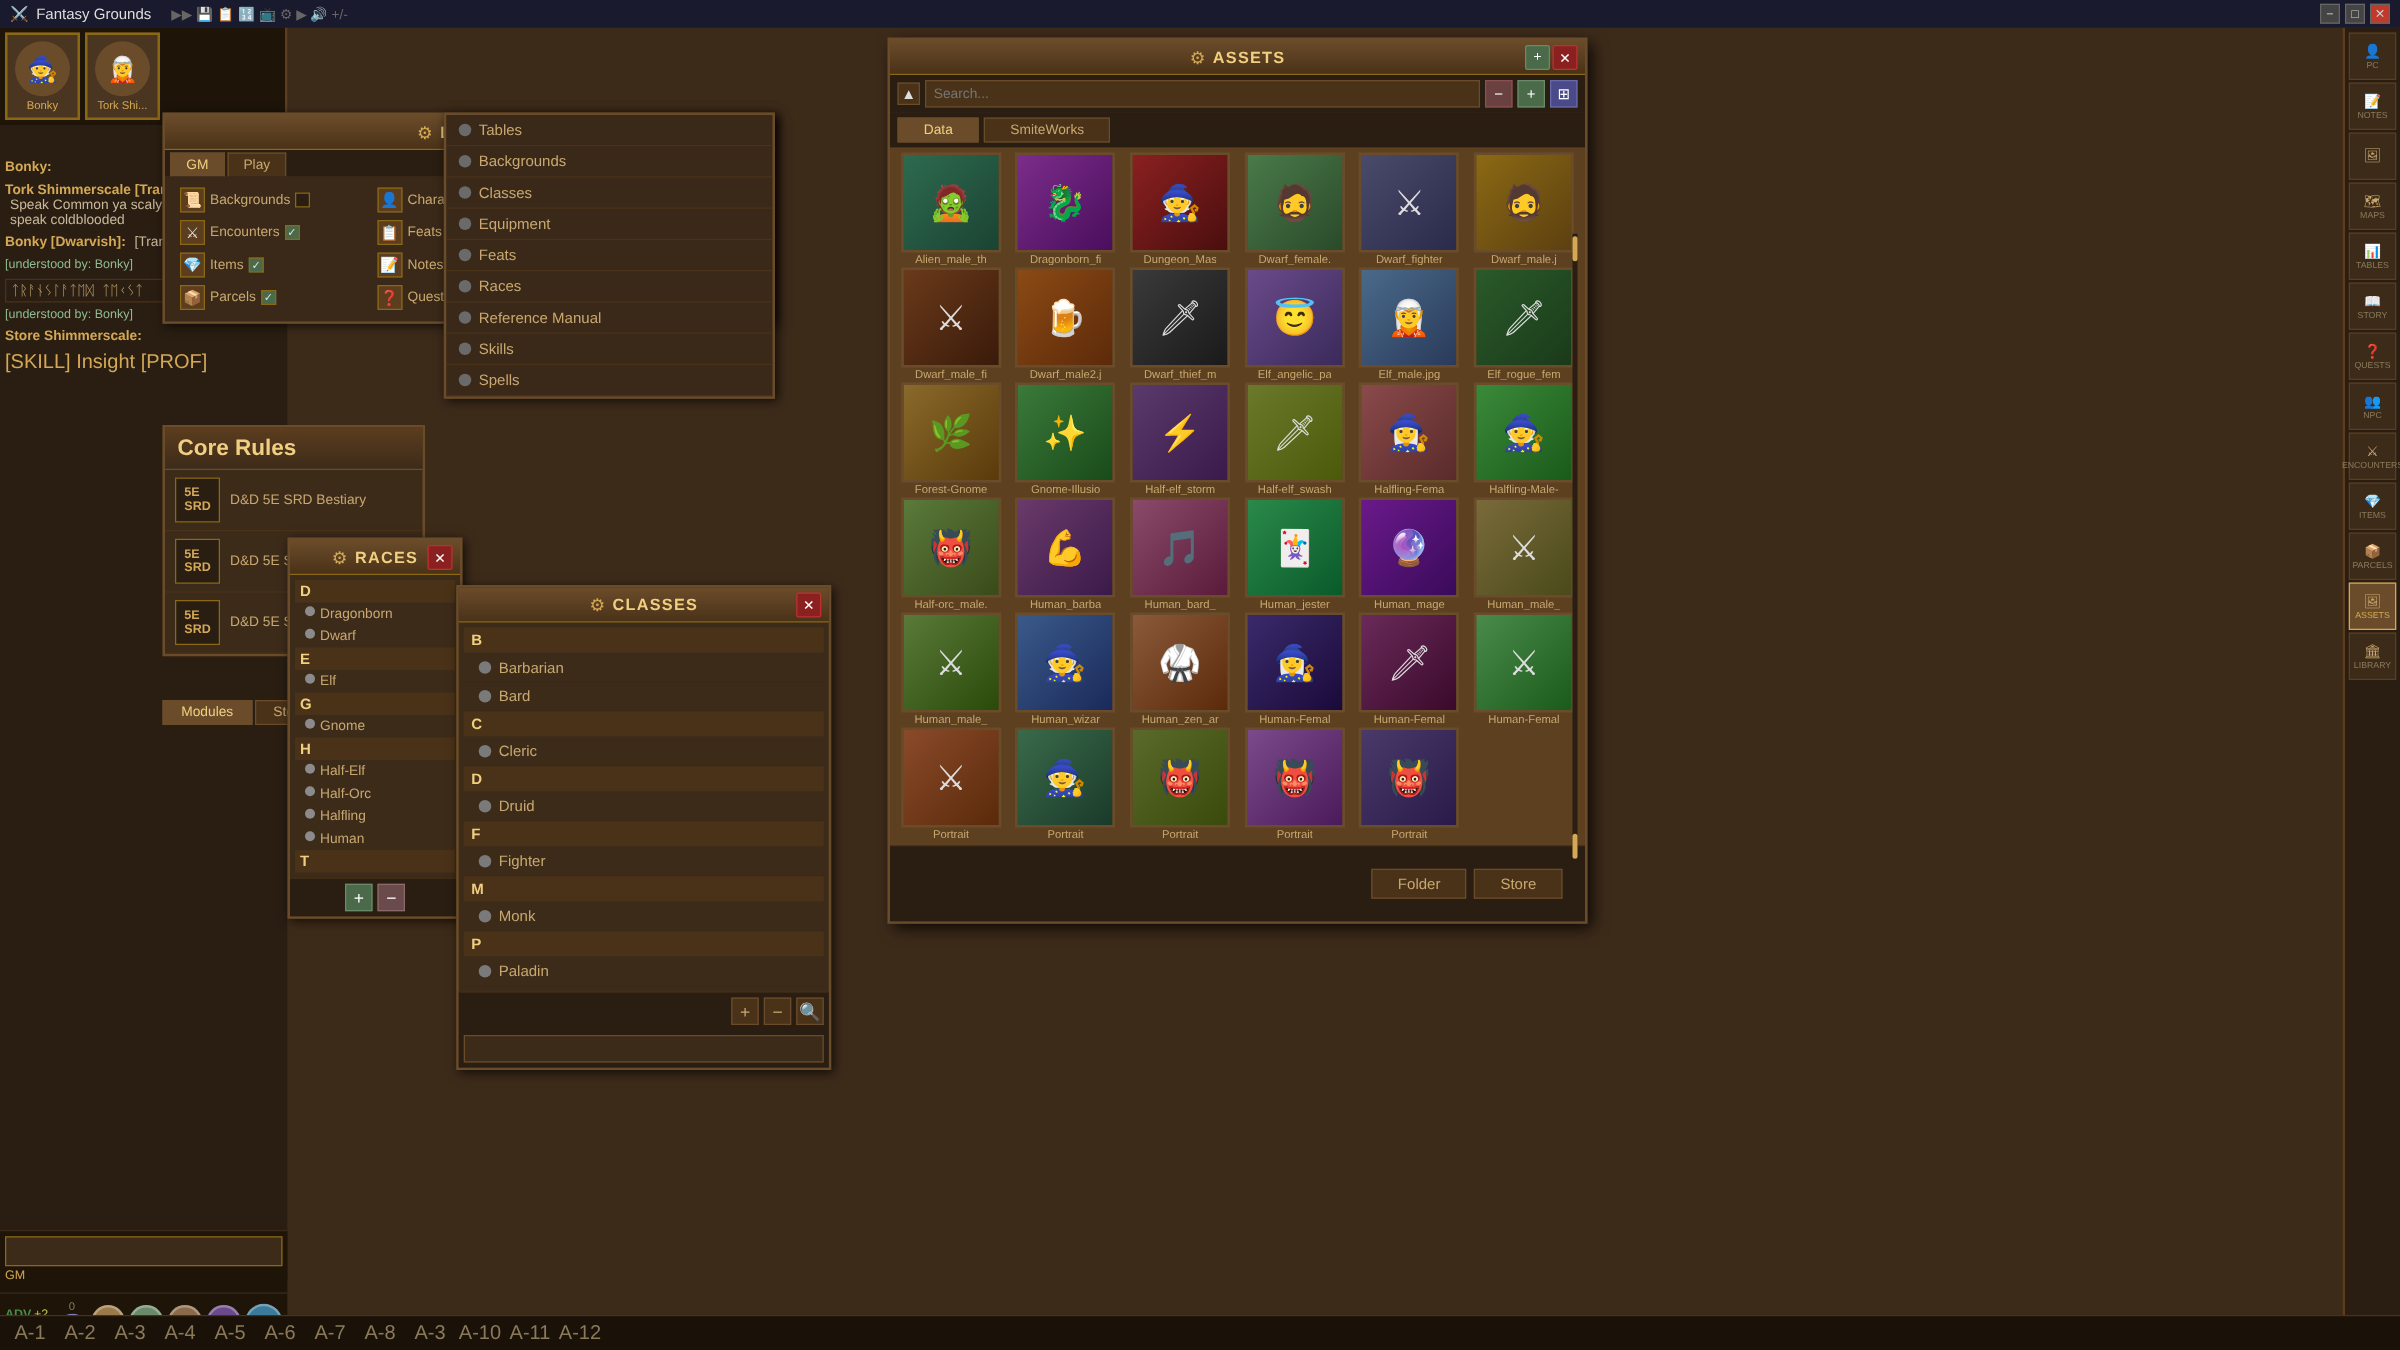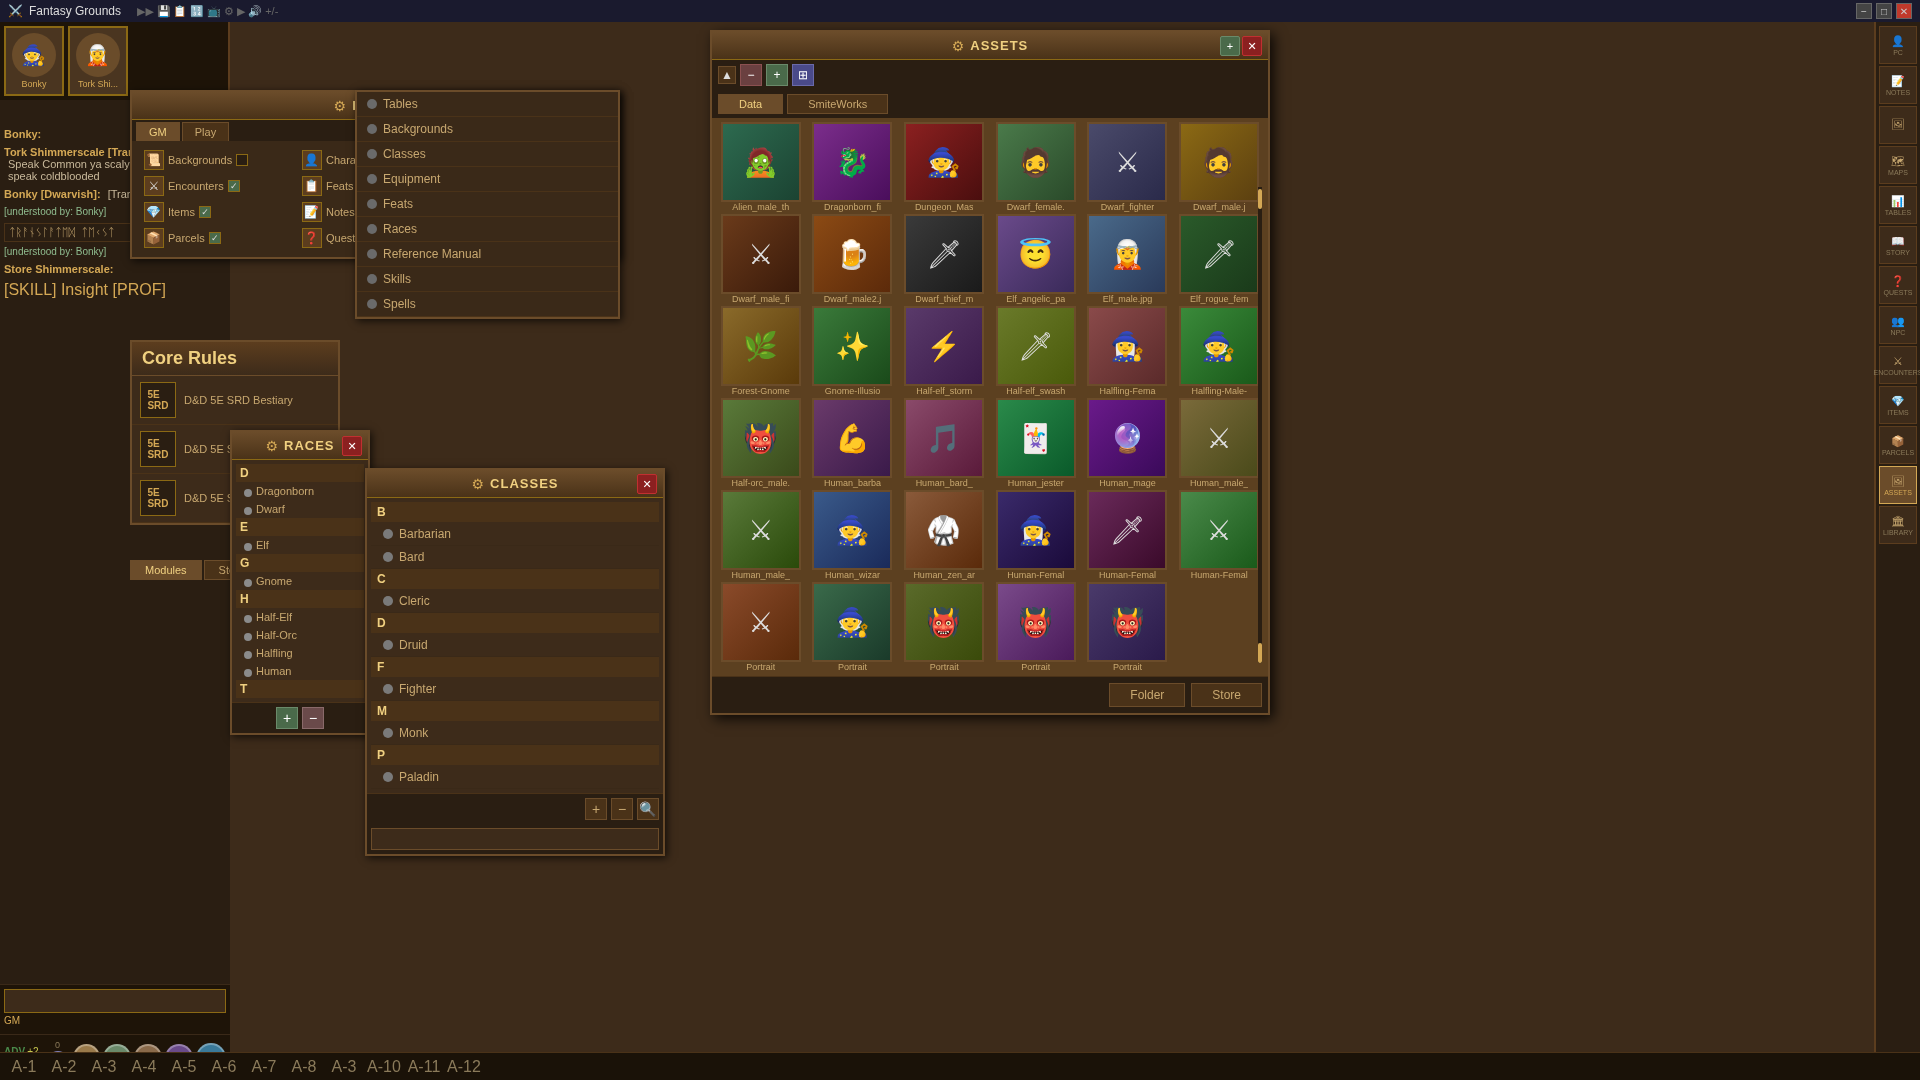--- a/index.html
+++ b/index.html
@@ -307,21 +307,21 @@
     }
     .race-letter-header {
       color: #f0d080;
       font-size: 12px;
       font-weight: bold;
       padding: 2px 4px;
       background: #4a3218;
     }
     .race-item {
       display: flex;
-      align-items: flex-end;
+      align-items: flex-start;
       gap: 4px;
       padding: 3px 8px;
       cursor: pointer;
     }
     .race-dot {
       width: 8px; height: 8px;
       border-radius: 50%;
       background: #8b8b8b;
       flex-shrink: 0;
     }
@@ -510,21 +510,21 @@
       text-align: center;
       max-width: 80px;
       overflow: hidden;
       text-overflow: ellipsis;
       white-space: nowrap;
     }
     #assets-bottom {
       display: flex;
       justify-content: flex-end;
       gap: 6px;
-      padding: 6px;
+      padding: 18px;
       background: #2a1e12;
       border-top: 1px solid #4a3218;
     }
     .assets-bottom-btn {
       padding: 4px 20px;
       background: #4a3218;
       border: 1px solid #6b4c2a;
       color: #c8a870;
       font-size: 12px;
       cursor: pointer;
@@ -940,20 +940,21 @@
 
 <div id="assets-window">
   <div class="window-titlebar">
     <span class="wt-icon">⚙</span>
     <span class="wt-title">ASSETS</span>
     <div class="window-expand">+</div>
     <div class="window-close">✕</div>
   </div>
   <div id="assets-search-row">
     <div style="width:18px;height:18px;background:#4a3218;border:1px solid #6b4c2a;display:flex;align-items:center;justify-content:center;cursor:pointer;">▲</div>
+    <input id="assets-search-input" type="text" placeholder="Search..." style="">
     <div class="asset-search-btn">−</div>
     <div class="asset-search-btn plus">+</div>
     <div class="asset-search-btn grid">⊞</div>
   </div>
   <div id="assets-data-tabs">
     <div class="asset-data-tab active">Data</div>
     <div class="asset-data-tab">SmiteWorks</div>
   </div>
 
   <div id="assets-grid">

